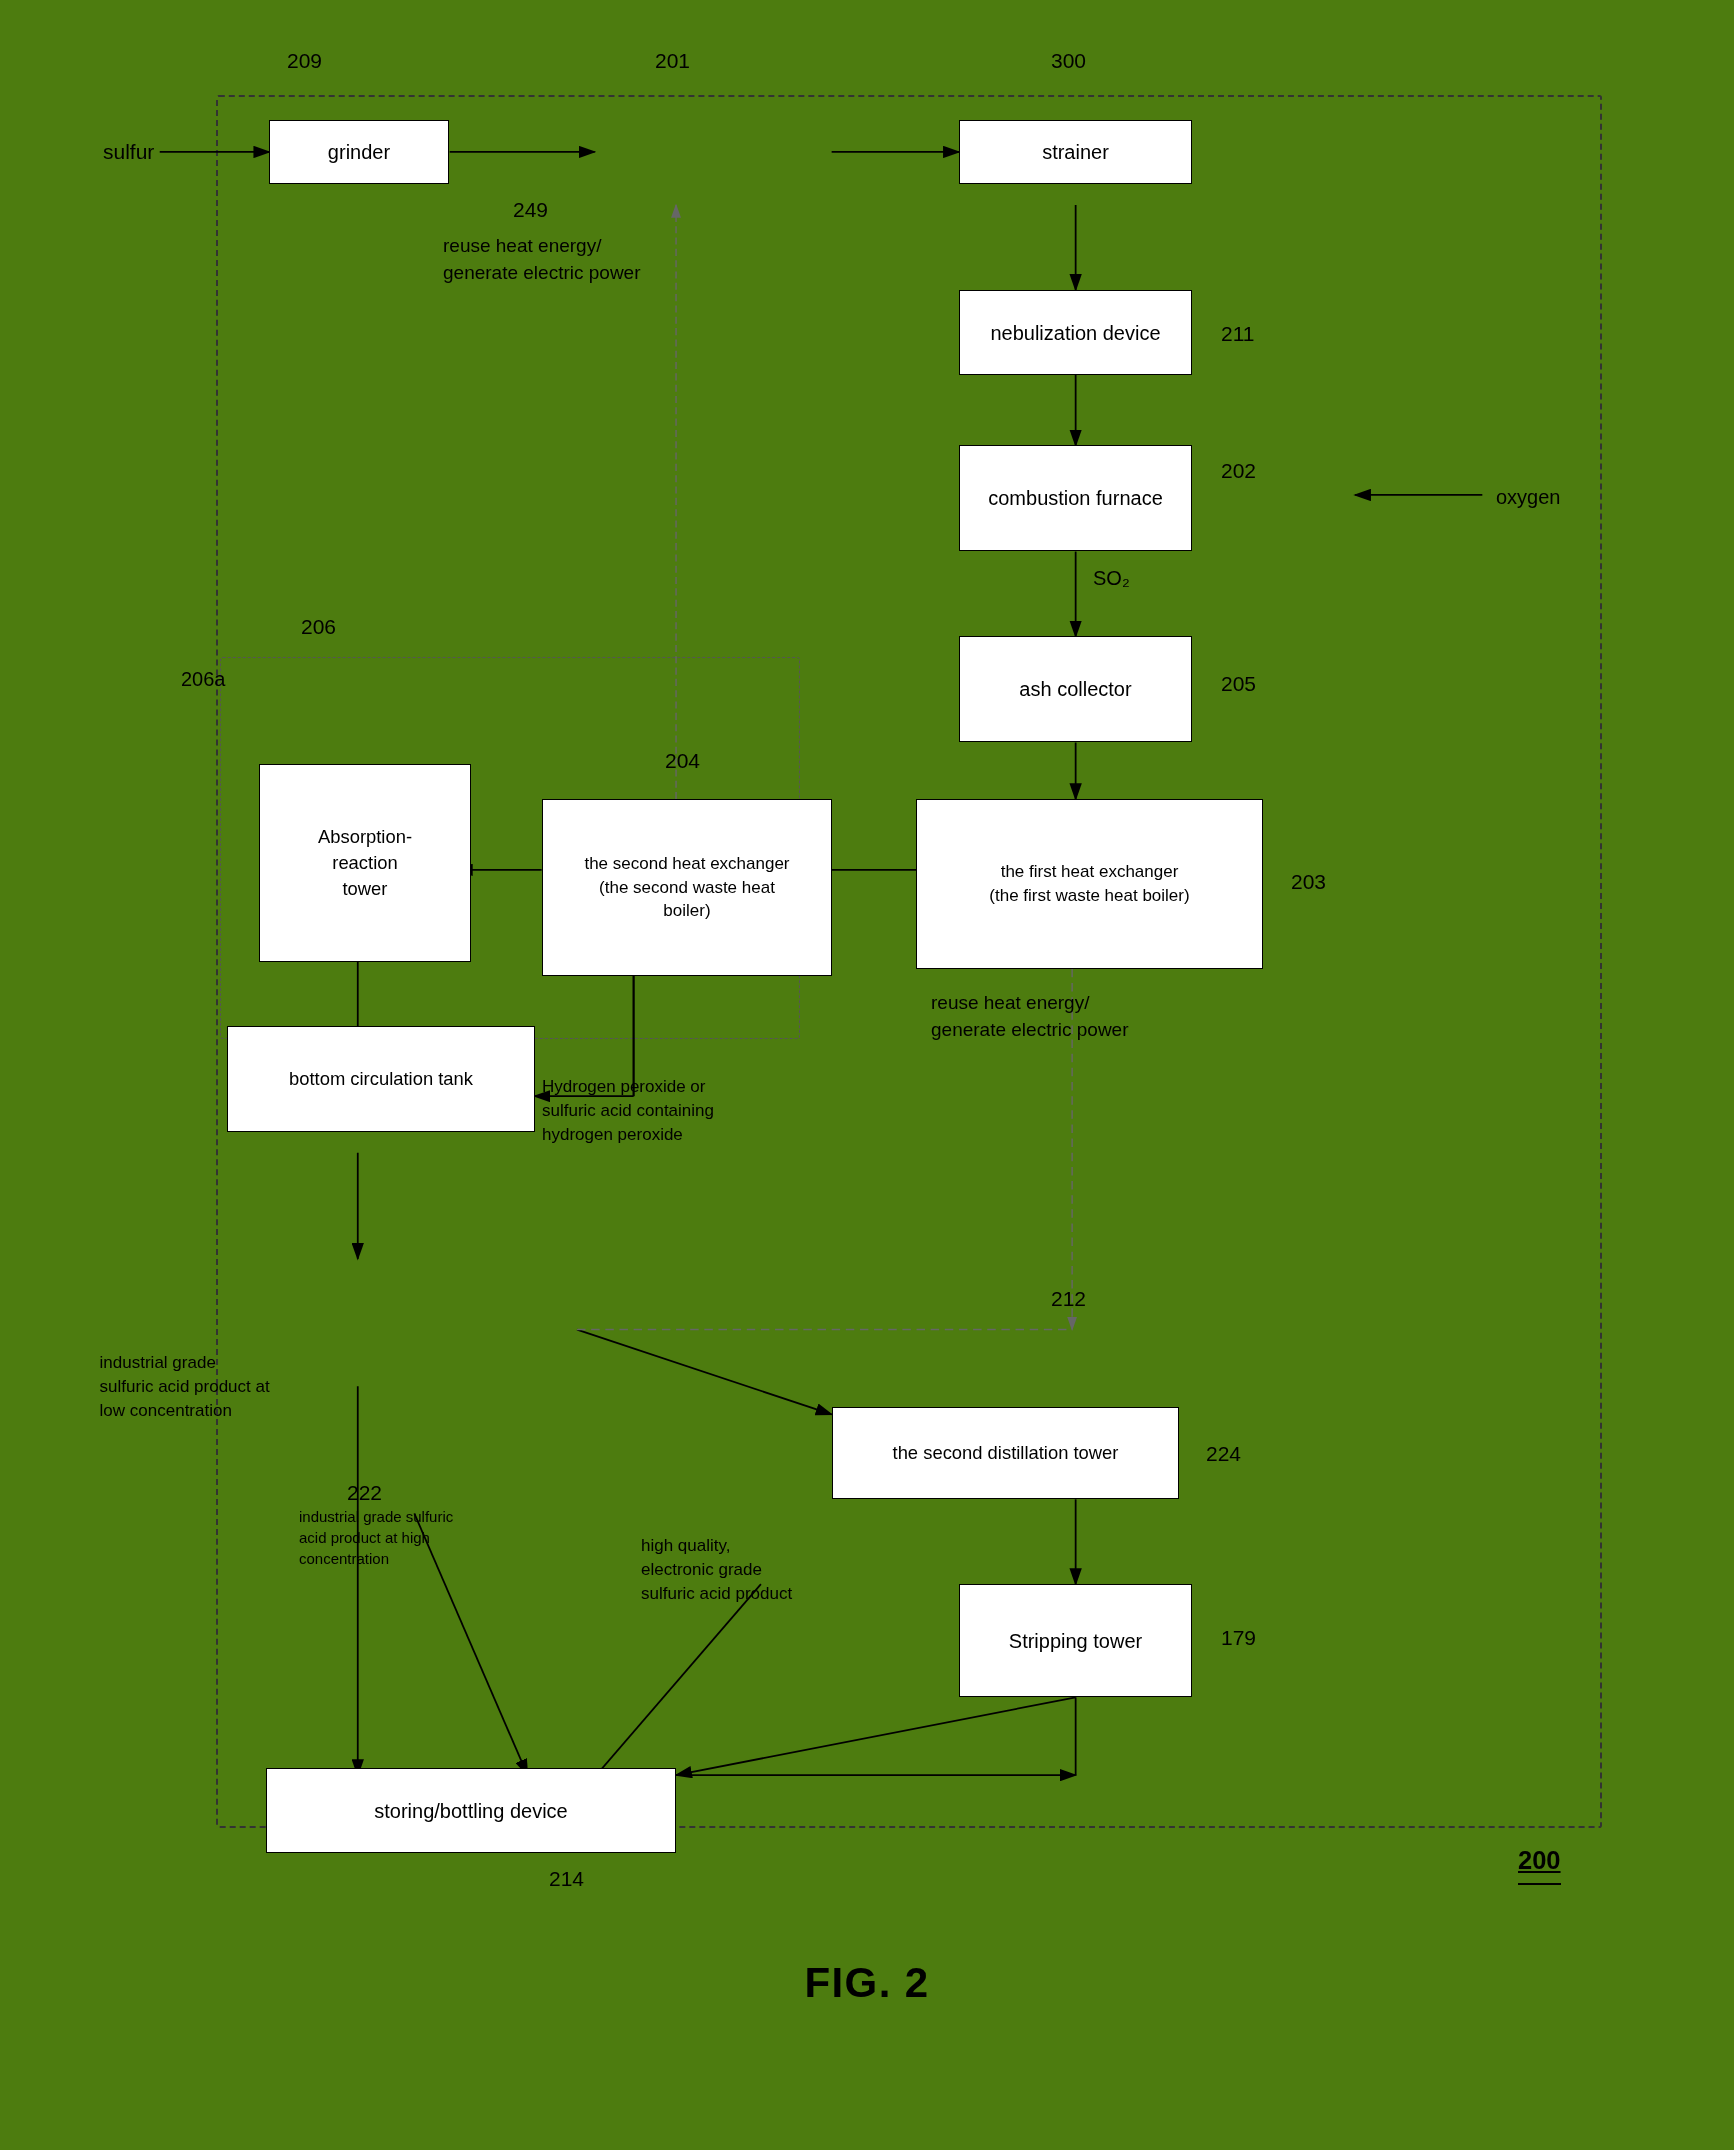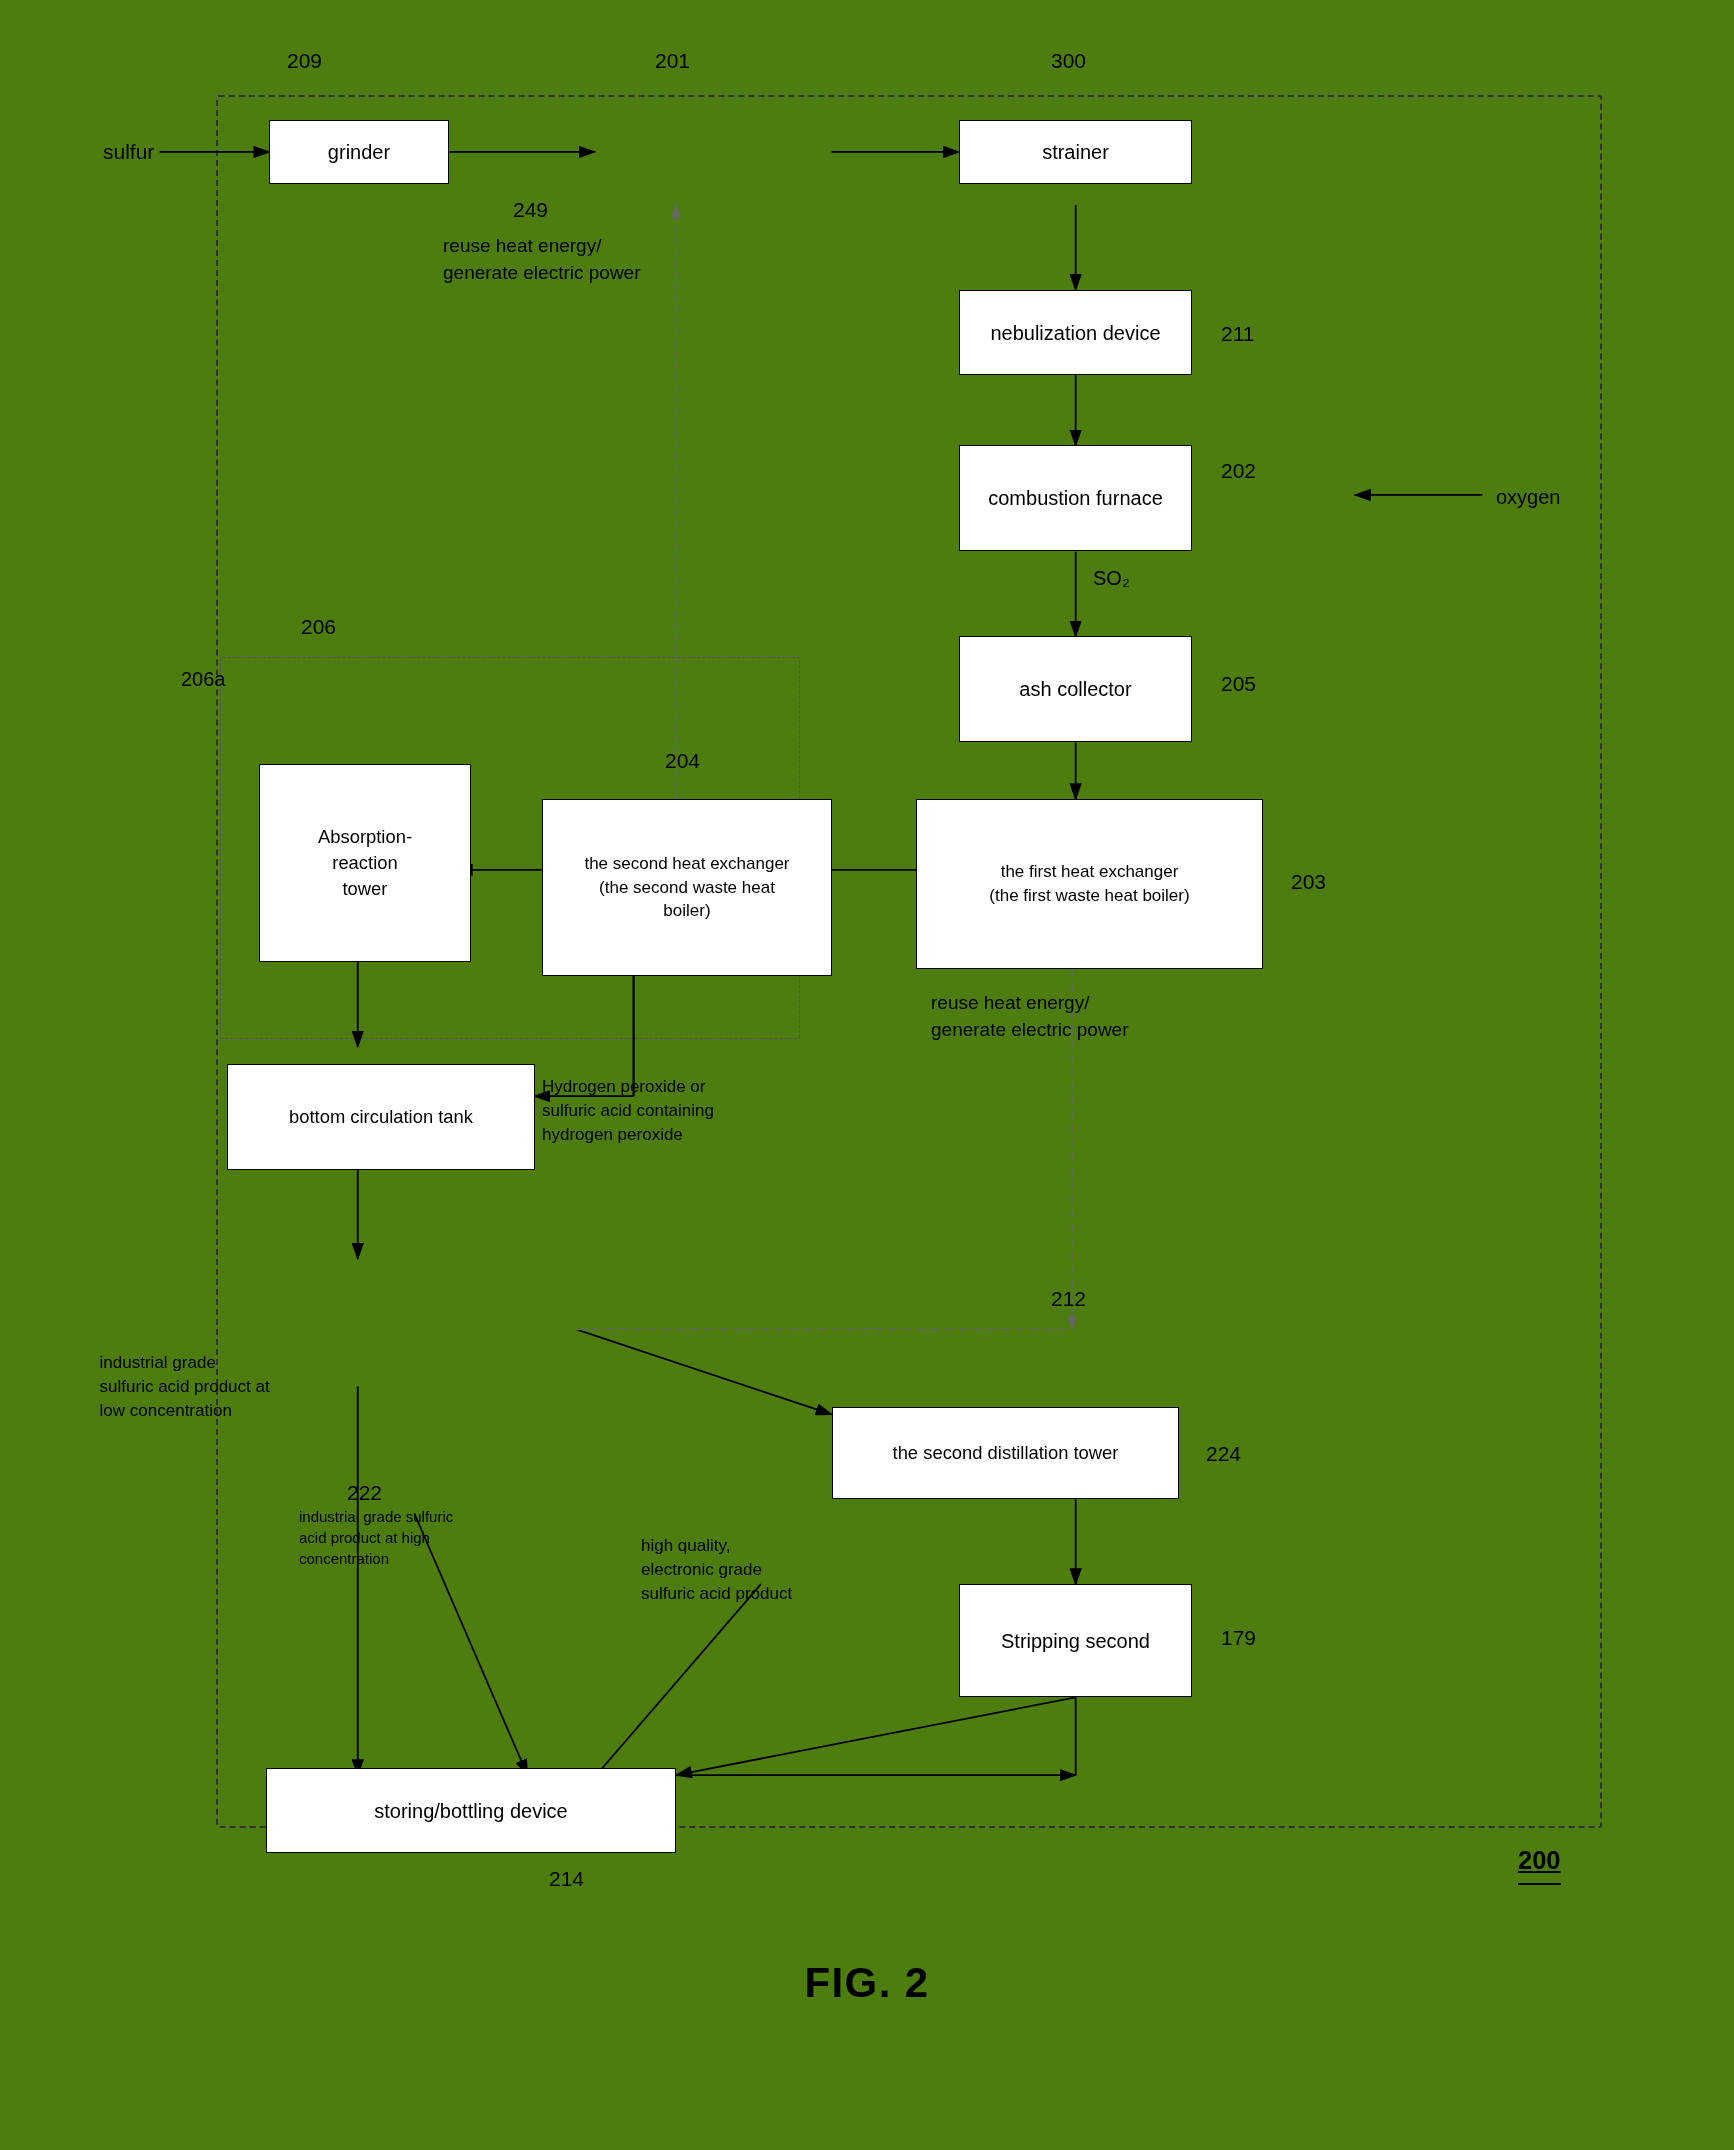--- a/index.html
+++ b/index.html
@@ -216,35 +216,35 @@
     <div class="box" style="left:453px; top:771px; width:290px; height:177px; font-size:17px; line-height:1.4;">
       the second heat exchanger<br>(the second waste heat<br>boiler)
     </div>
 
     <div class="ref-num" style="left:576px; top:721px;">204</div>
 
     <div class="box" style="left:170px; top:736px; width:212px; height:198px; font-size:18.4px; line-height:1.4;">
       Absorption-<br>reaction<br>tower
     </div>
 
-    <div class="box" style="left:138px; top:1036px; width:308px; height:106px; font-size:18.4px;">bottom circulation tank</div>
+    <div class="box" style="left:138px; top:998px; width:308px; height:106px; font-size:18.4px;">bottom circulation tank</div>
 
     <div class="label" style="left:453px; top:1047px; font-size:17px; line-height:1.4;">
       Hydrogen peroxide or<br>sulfuric acid containing<br>hydrogen peroxide
     </div>
 
 
     <div class="ref-num" style="left:962px; top:1259px;">212</div>
 
     <div class="box" style="left:743px; top:1379px; width:347px; height:92px; font-size:18.4px;">the second distillation tower</div>
 
     <div class="ref-num" style="left:1117px; top:1414px;">224</div>
 
     <div class="box" style="left:870px; top:1556px; width:233px; height:113px; font-size:20px;">Stripping
-second</div>
+tower</div>
 
     <div class="ref-num" style="left:1132px; top:1598px;">179</div>
 
     <div class="label" style="left:10.6px; top:1323px; font-size:17px; line-height:1.4;">
       industrial grade<br>sulfuric acid product at<br>low concentration
     </div>
 
     <div class="ref-num" style="left:258px; top:1453px;">222</div>
 
     <div class="label" style="left:163px; top:1478px; font-size:15px; line-height:1.4;margin-left:47px;">

